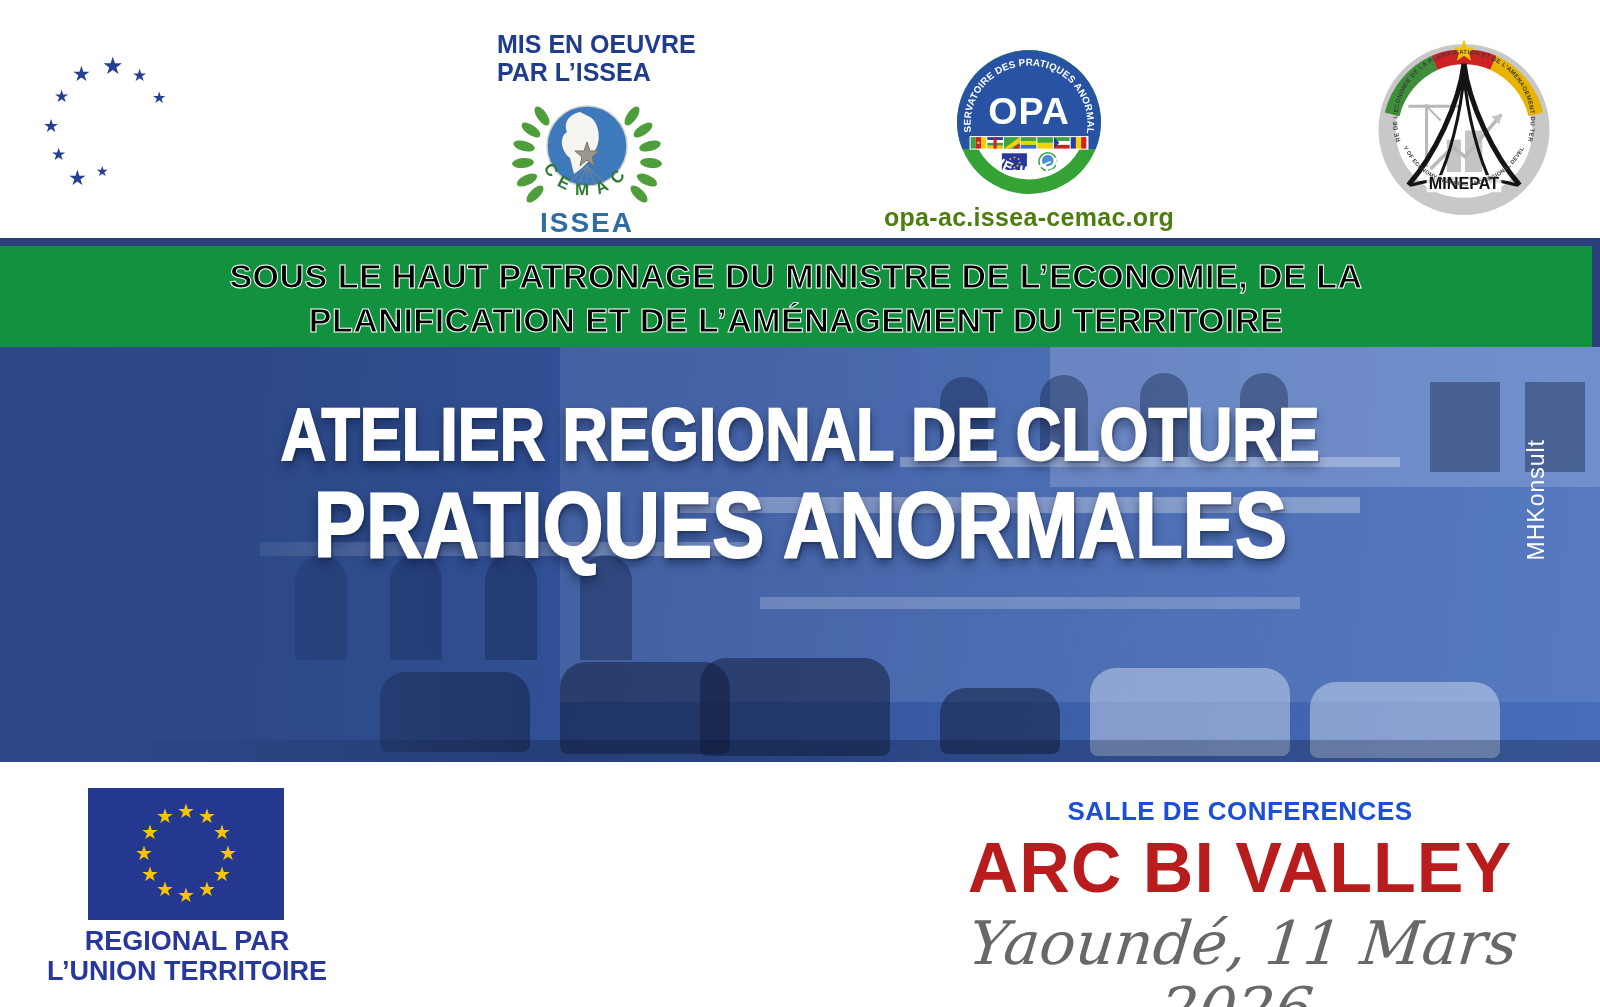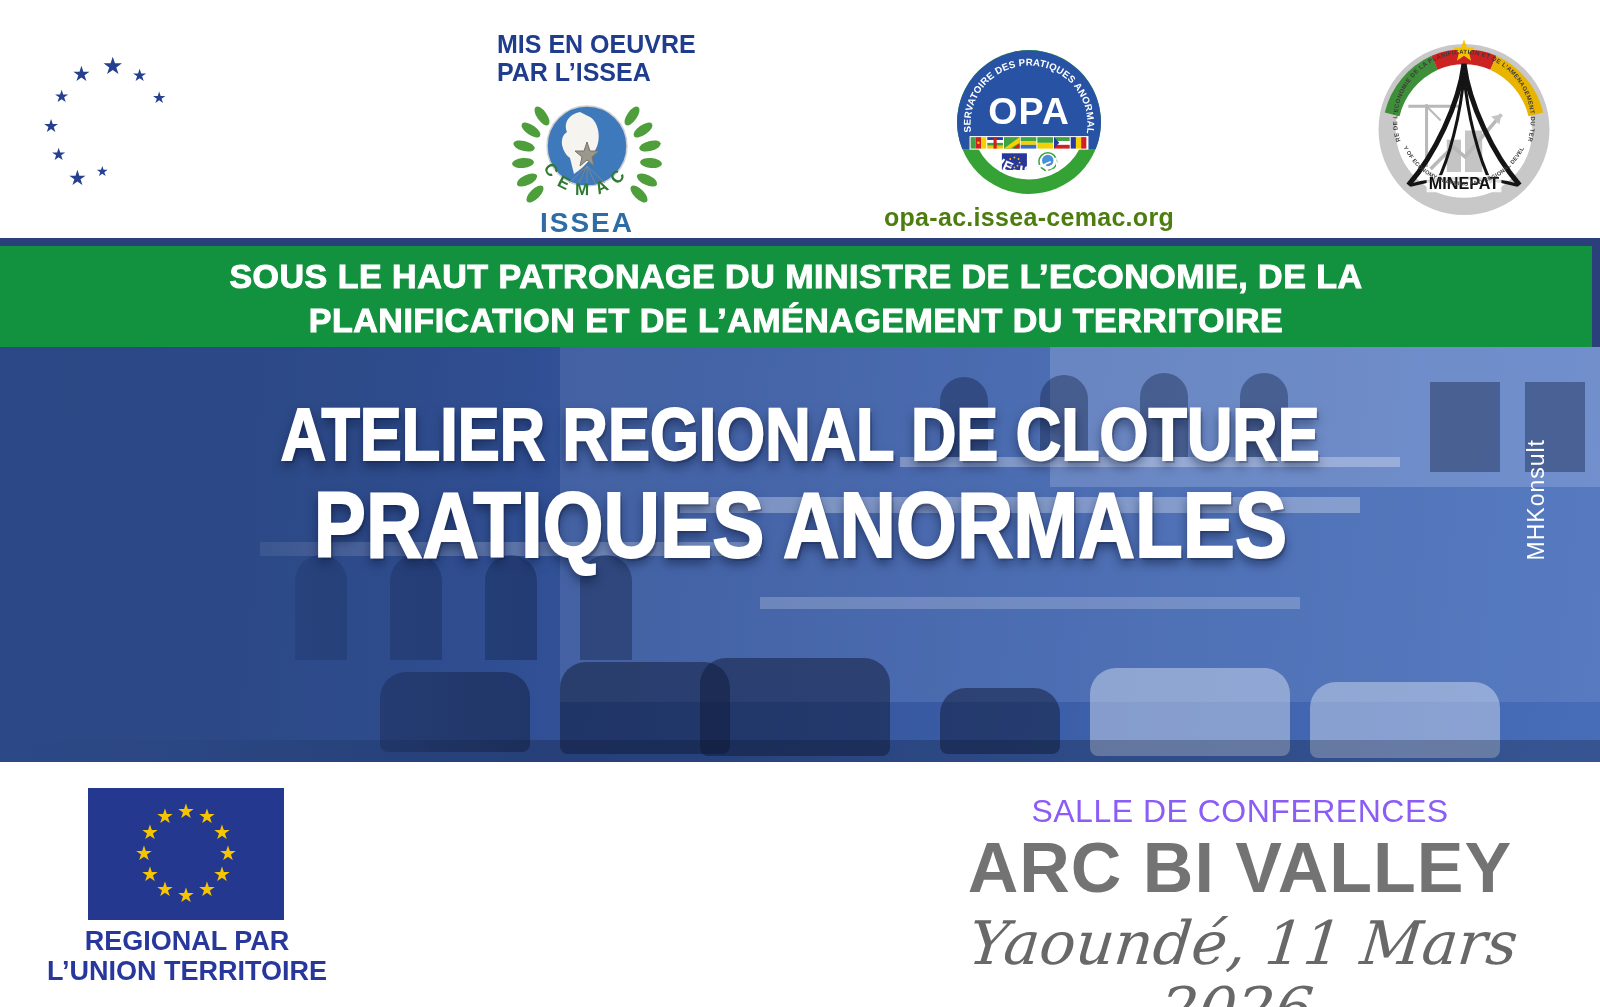--- a/index.html
+++ b/index.html
@@ -14,21 +14,21 @@
   .issea-block{position:absolute;left:497px;top:30px;width:200px;}
   .issea-caption{color:#1f3d8c;font-weight:bold;font-size:25px;line-height:28px;}
   .issea-svg{margin-top:2px;}
   .opa-block{position:absolute;left:879px;top:49px;width:300px;text-align:center;}
   .opa-url{margin-top:4px;font-size:25px;font-weight:bold;color:#4d7c0f;letter-spacing:.3px;}
   .minepat-block{position:absolute;left:1378px;top:38px;width:172px;height:178px;}
 
   
   .band-backing{position:absolute;left:0;top:238px;width:1600px;height:109px;background:#2b3f7b;}
   .green-band{position:absolute;left:0;top:246px;width:1592px;height:101px;background:#12923f;
-              color:#ffffff;text-align:center;font-weight:bold;}
+              color:#000000;text-align:center;font-weight:bold;}
   .green-band .line{font-size:34px;line-height:44px;letter-spacing:.5px;
                     -webkit-text-stroke:1px #fff;}
   .green-band .line:first-child{padding-top:8px;}
 
   
   .hero{position:absolute;left:0;top:347px;width:1600px;height:415px;overflow:hidden;
         background:linear-gradient(96deg,#2a4681 0%,#33539b 45%,#3f63ad 75%,#486db8 100%);}
   .photo{position:absolute;inset:0;}
   .photo div{position:absolute;}
   .wall{left:560px;right:0;top:0;bottom:60px;background:rgba(170,195,235,.16);}
@@ -49,22 +49,22 @@
   .t1{font-size:74px;line-height:88px;}
   .t2{font-size:92px;line-height:93px;}
   .watermark{position:absolute;right:50px;top:92px;z-index:6;color:#fff;font-size:23px;
              letter-spacing:1px;writing-mode:vertical-rl;transform:rotate(180deg);}
 
   
   .eu-flag{position:absolute;left:88px;top:788px;}
   .eu-caption{position:absolute;left:17px;top:926px;width:340px;text-align:center;
               color:#27379b;font-weight:bold;font-size:27px;line-height:30px;}
   .venue{position:absolute;right:70px;top:790px;width:580px;text-align:center;}
-  .venue-salle{color:#8b5cf6;font-weight:normal;font-size:32px;line-height:42px;letter-spacing:.5px;}
-  .venue-arc{color:#737373;font-weight:bold;font-size:70px;line-height:72px;letter-spacing:1px;}
+  .venue-salle{color:#1d4ed8;font-weight:bold;font-size:26px;line-height:42px;letter-spacing:.5px;}
+  .venue-arc{color:#b91c1c;font-weight:bold;font-size:70px;line-height:72px;letter-spacing:1px;}
   .venue-date{margin-top:6px;color:#686868;font-size:60px;line-height:66px;
               font-family:"DejaVu Serif",serif;font-style:italic;transform:skewX(-6deg);}
 </style>
 </head>
 <body>
 
 <div class="poster">
 
   <div>
 

